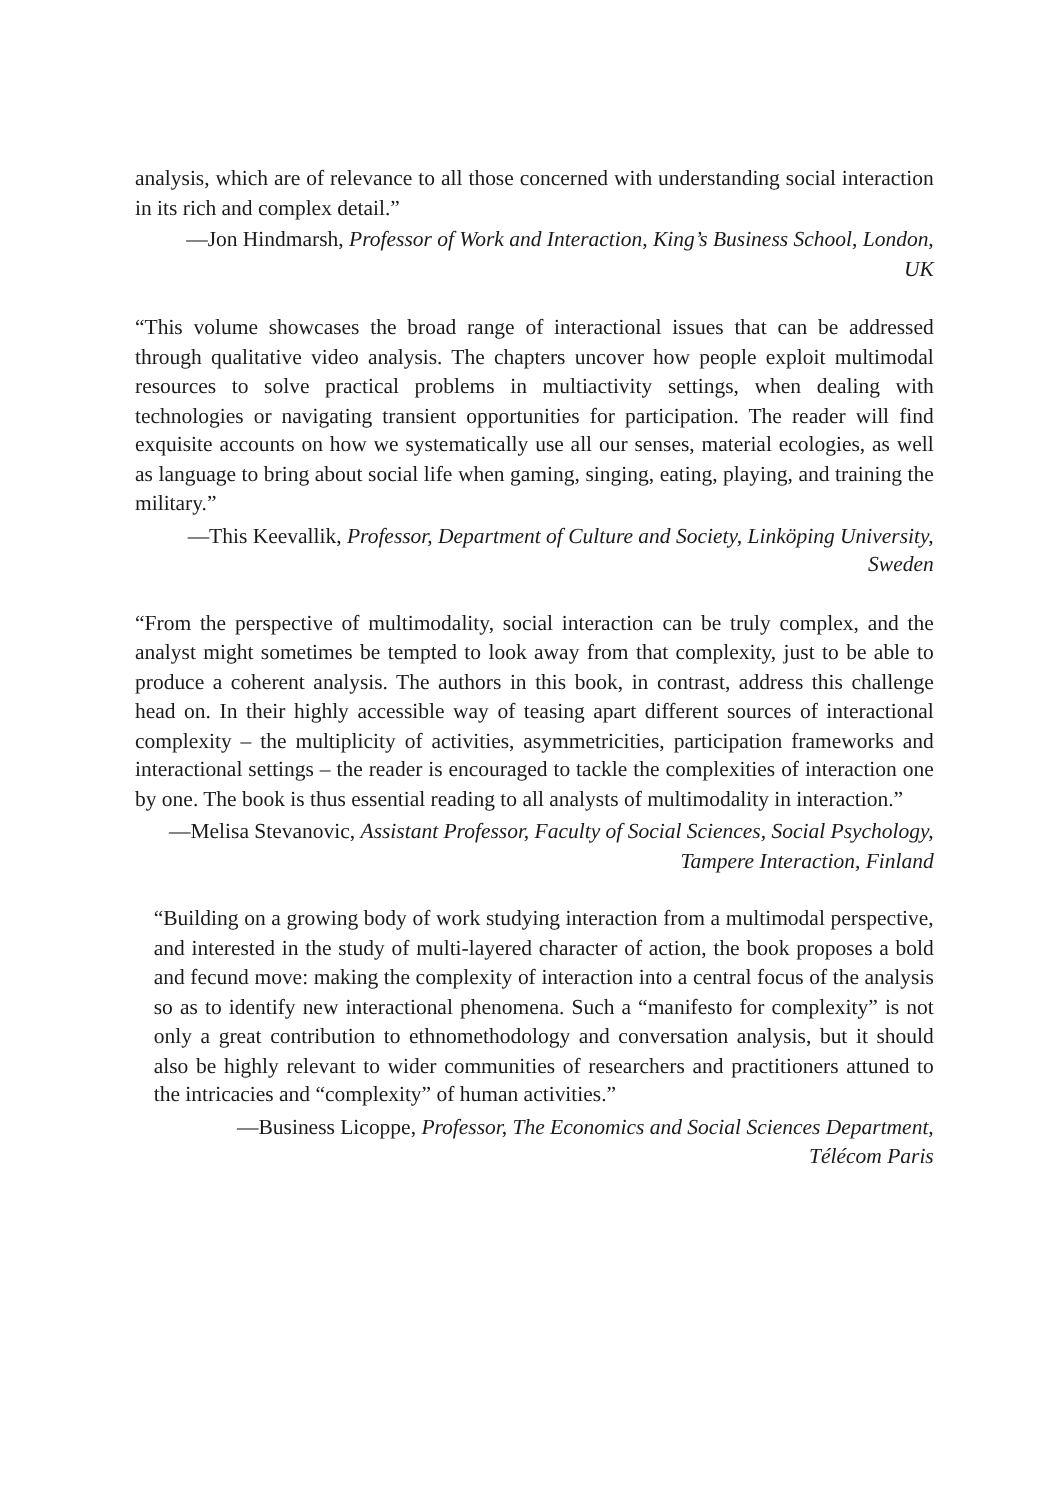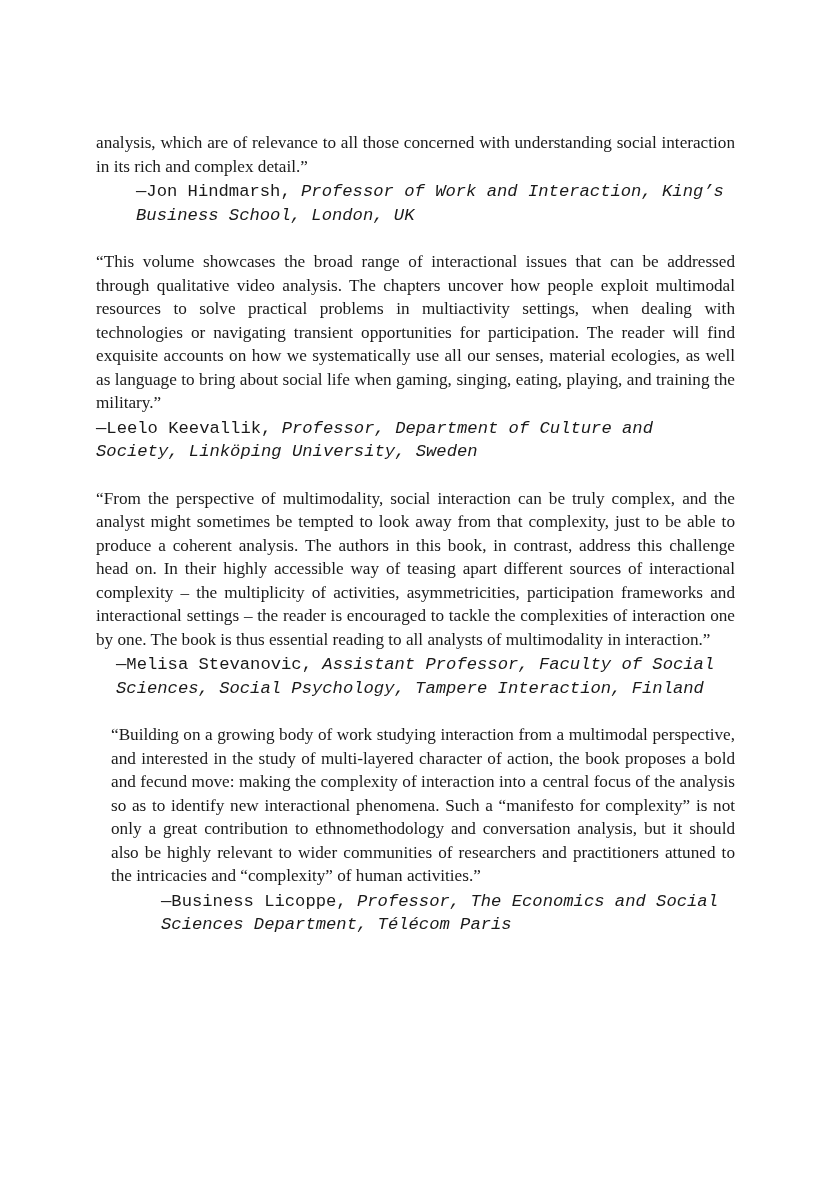--- a/index.html
+++ b/index.html
@@ -10,39 +10,39 @@
     body {
       width: 839px;
       height: 1191px;
       position: relative;
       overflow: hidden;
       font-family: "Liberation Serif", "DejaVu Serif", serif;
       color: #1a1a1a;
     }
     .page {
       position: absolute;
-      left: 96px;
+      left: 108px;
       top: 131px;
       width: 639px;
     }
     .endorsement {
       margin: 0 0 24px 0;
     }
     .quote {
       font-size: 17.2px;
       line-height: 23.5px;
       text-align: justify;
       margin: 0;
       hyphens: manual;
     }
     .attribution {
       font-size: 17.2px;
       line-height: 23.5px;
+      text-align: right;
       margin: 0;
-      font-family: Liberation Mono, monospace;
     }
     .attribution .name {
       font-style: normal;
     }
     .attribution .affil {
       font-style: italic;
     }
   </style>
 </head>
 <body>
@@ -53,21 +53,21 @@
     <p class="quote">analysis, which are of relevance to all those concerned with understanding social interaction in its rich and complex detail.”</p>
     <p class="attribution" style="margin-top:2px; padding-left:40px;">
       <span class="name">—Jon Hindmarsh,</span>
       <span class="affil">Professor of Work and Interaction, King’s Business School, London, UK</span>
     </p>
   </div>
 
   <div class="endorsement" style="margin-bottom:23px;">
     <p class="quote">“This volume showcases the broad range of interactional issues that can be addressed through qualitative video analysis. The chapters uncover how people exploit multi­modal resources to solve practical problems in multiactivity settings, when dealing with technologies or navigating transient opportunities for participation. The reader will find exquisite accounts on how we systematically use all our senses, material ecologies, as well as language to bring about social life when gaming, singing, eating, playing, and training the military.”</p>
     <p class="attribution" style="margin-top:2px; padding-left:0px;">
-      <span class="name">—Leelo Keevallik,</span>
+      <span class="name">—This Keevallik,</span>
       <span class="affil">Professor, Department of Culture and Society, Linköping University, Sweden</span>
     </p>
   </div>
 
   <div class="endorsement" style="margin-bottom:23px;">
     <p class="quote">“From the perspective of multimodality, social interaction can be truly complex, and the analyst might sometimes be tempted to look away from that complexity, just to be able to produce a coherent analysis. The authors in this book, in contrast, address this challenge head on. In their highly accessible way of teasing apart different sources of interactional complexity – the multiplicity of activities, asymmetricities, participation frameworks and interactional settings – the reader is encouraged to tackle the complexities of interaction one by one. The book is thus essential reading to all analysts of multimodality in interaction.”</p>
     <p class="attribution" style="margin-top:2px; padding-left:20px;">
       <span class="name">—Melisa Stevanovic,</span>
       <span class="affil">Assistant Professor, Faculty of Social Sciences, Social Psychology, Tampere Interaction, Finland</span>
     </p>

